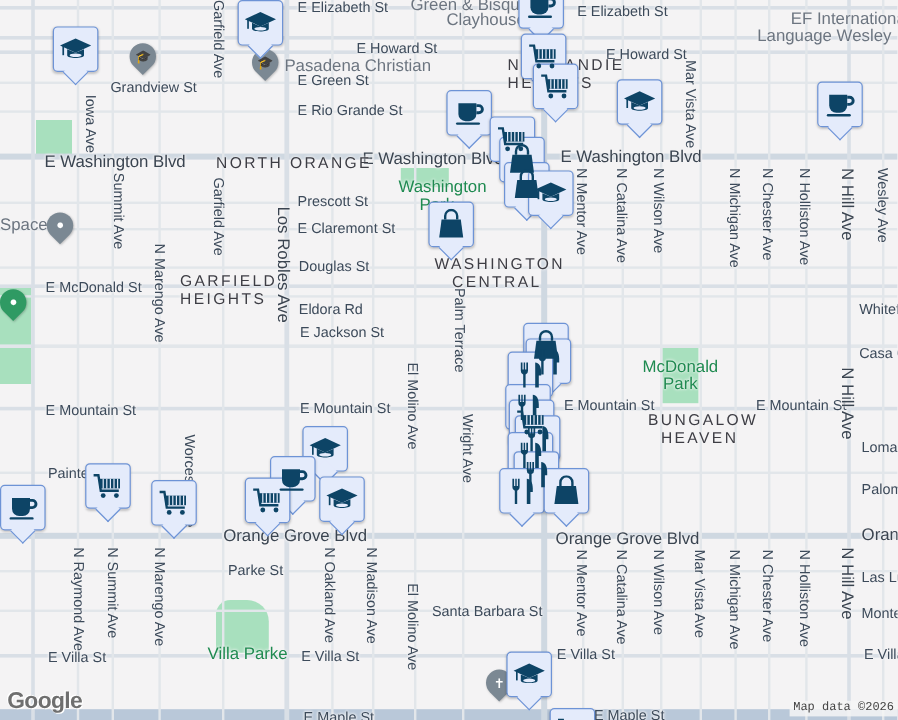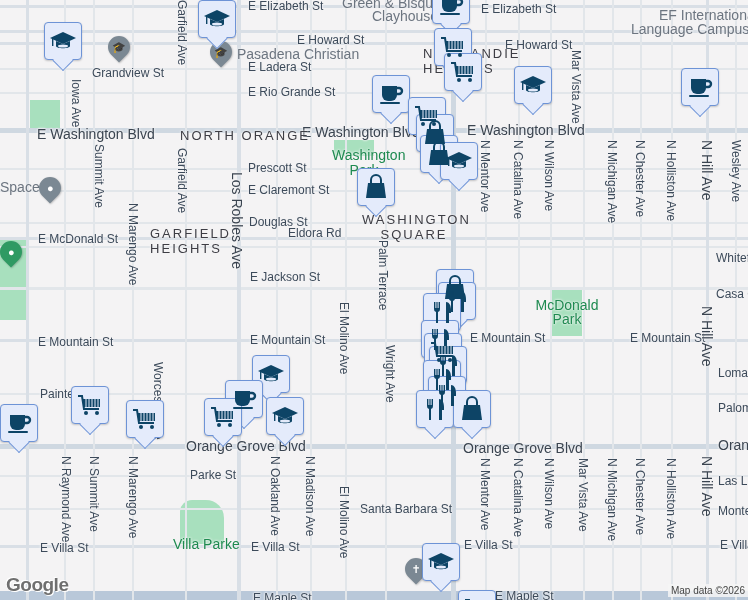--- a/index.html
+++ b/index.html
@@ -22,21 +22,21 @@
   .gpin{position:absolute;width:22px;height:22px;border-radius:50% 50% 50% 0;transform:rotate(-45deg);background:#7b8893;
         display:flex;align-items:center;justify-content:center;box-shadow:0 1px 2px rgba(0,0,0,.25);}
   .gpin span{transform:rotate(45deg);color:#fff;font-size:11px;}
   .marker{position:absolute;width:36px;height:36px;background:#e4ebfb;border:1px solid #6d93d6;border-radius:4px;
           display:flex;align-items:center;justify-content:center;box-shadow:0 1px 2px rgba(0,0,0,.2);}
   .marker::after{content:"";position:absolute;left:50%;bottom:-9px;width:14px;height:14px;background:#e4ebfb;
           border-right:1px solid #6d93d6;border-bottom:1px solid #6d93d6;transform:translateX(-50%) rotate(45deg);}
   .marker svg{position:relative;z-index:1;}
   .google{position:absolute;left:6px;bottom:4px;font-size:19px;font-weight:bold;color:#6f6f6f;letter-spacing:-0.5px;
           text-shadow:0 0 1px #fff,1px 1px 0 #fff,-1px -1px 0 #fff;}
-  .attrib{position:absolute;right:0;bottom:3px;font-size:10px;color:#444;background:rgba(245,245,245,.85);padding:1px 3px;}
+  .attrib{position:absolute;right:0;bottom:3px;font-size:10px;color:#444;background:rgba(245,245,245,.85);padding:1px 3px;font-family:Liberation Mono, monospace;}
 </style>
 </head>
 <body>
 
 <div id="map">
 
   <div class="park" style="left:30px;top:100px;width:30px;height:32px;"></div>
   <div class="park" style="left:0;top:240px;width:26px;height:80px;"></div>
   <div class="park" style="left:334px;top:140px;width:40px;height:16px;"></div>
   <div class="park" style="left:552px;top:288px;width:30px;height:48px;"></div>
@@ -80,31 +80,31 @@
   <div class="road minor" style="left:612px;top:0;width:2px;height:600px;"></div>
   <div class="road minor" style="left:640px;top:0;width:2px;height:600px;"></div>
   <div class="road minor" style="left:671px;top:0;width:2px;height:600px;"></div>
   <div class="road" style="left:706px;top:0;width:3px;height:600px;"></div>
   <div class="road minor" style="left:735px;top:0;width:2px;height:600px;"></div>
 
   <span class="lbl" style="left:248px;top:0px;">E Elizabeth St</span>
   <span class="lbl" style="left:481px;top:3px;">E Elizabeth St</span>
   <span class="lbl" style="left:297px;top:34px;">E Howard St</span>
   <span class="lbl" style="left:505px;top:39px;">E Howard St</span>
-  <span class="lbl" style="left:248px;top:61px;">E Ladera St</span>
+  <span class="lbl" style="left:248px;top:61px;">E Green St</span>
   <span class="lbl" style="left:92px;top:67px;">Grandview St</span>
   <span class="lbl" style="left:248px;top:86px;">E Rio Grande St</span>
   <span class="lbl big" style="left:37px;top:127px;">E Washington Blvd</span>
   <span class="lbl big" style="left:302px;top:125px;">E Washington Blvd</span>
   <span class="lbl big" style="left:467px;top:123px;">E Washington Blvd</span>
   <span class="lbl" style="left:248px;top:162px;">Prescott St</span>
   <span class="lbl" style="left:248px;top:184px;">E Claremont St</span>
   <span class="lbl" style="left:249px;top:216px;">Douglas St</span>
   <span class="lbl" style="left:38px;top:233px;">E McDonald St</span>
-  <span class="lbl" style="left:249px;top:227px;margin-left:39px;">Eldora Rd</span>
+  <span class="lbl" style="left:249px;top:252px;">Eldora Rd</span>
   <span class="lbl" style="left:250px;top:271px;">E Jackson St</span>
   <span class="lbl" style="left:38px;top:336px;">E Mountain St</span>
   <span class="lbl" style="left:250px;top:334px;">E Mountain St</span>
   <span class="lbl" style="left:470px;top:332px;">E Mountain St</span>
   <span class="lbl" style="left:630px;top:332px;">E Mountain St</span>
   <span class="lbl" style="left:40px;top:388px;">Painter St</span>
   <span class="lbl big" style="left:186px;top:439px;">Orange Grove Blvd</span>
   <span class="lbl big" style="left:463px;top:441px;">Orange Grove Blvd</span>
   <span class="lbl big" style="left:718px;top:438px;">Orang</span>
   <span class="lbl" style="left:190px;top:469px;">Parke St</span>
@@ -153,27 +153,28 @@
   <span class="lbl v" style="left:543px;top:458px;">N Wilson Ave</span>
   <span class="lbl v" style="left:577px;top:458px;">Mar Vista Ave</span>
   <span class="lbl v" style="left:606px;top:458px;">N Michigan Ave</span>
   <span class="lbl v" style="left:634px;top:458px;">N Chester Ave</span>
   <span class="lbl v" style="left:665px;top:458px;">N Holliston Ave</span>
   <span class="lbl v big" style="left:700px;top:456px;">N Hill Ave</span>
 
   <div class="hood" style="left:180px;top:128px;">NORTH ORANGE</div>
   <div class="hood" style="left:423px;top:46px;width:70px;white-space:normal;">NORMANDIE HEIGHTS</div>
   <div class="hood" style="left:150px;top:226px;width:72px;white-space:normal;">GARFIELD HEIGHTS</div>
-  <div class="hood" style="left:362px;top:212px;width:104px;white-space:normal;">WASHINGTON SQUARE</div>
+  <div class="hood" style="left:362px;top:212px;width:104px;white-space:normal;">WASHINGTON CENTRAL</div>
+  <div class="hood" style="left:540px;top:342px;width:86px;white-space:normal;">BUNGALOW HEAVEN</div>
 
   <span class="poi" style="left:237px;top:47px;">Pasadena Christian</span>
   <span class="poi" style="left:342px;top:-4px;">Green &amp; Bisque</span>
   <span class="poi" style="left:372px;top:9px;">Clayhouse</span>
   <span class="poi" style="left:659px;top:8px;">EF International</span>
-  <span class="poi" style="left:631px;top:22px;">Language Campus</span>
+  <span class="poi" style="left:631px;top:22px;">Language Wesley</span>
   <span class="poi" style="left:0;top:180px;">Space</span>
 
   <div class="parklbl" style="left:332px;top:148px;width:64px;white-space:normal;line-height:15px;">Washington Park</div>
   <div class="parklbl" style="left:535px;top:298px;width:64px;white-space:normal;">McDonald Park</div>
   <div class="parklbl" style="left:173px;top:537px;">Villa Parke</div>
 
   <div class="gpin" style="left:108px;top:36px;">
       <span>🎓</span>
     </div>
   <div class="gpin" style="left:210px;top:41px;">

